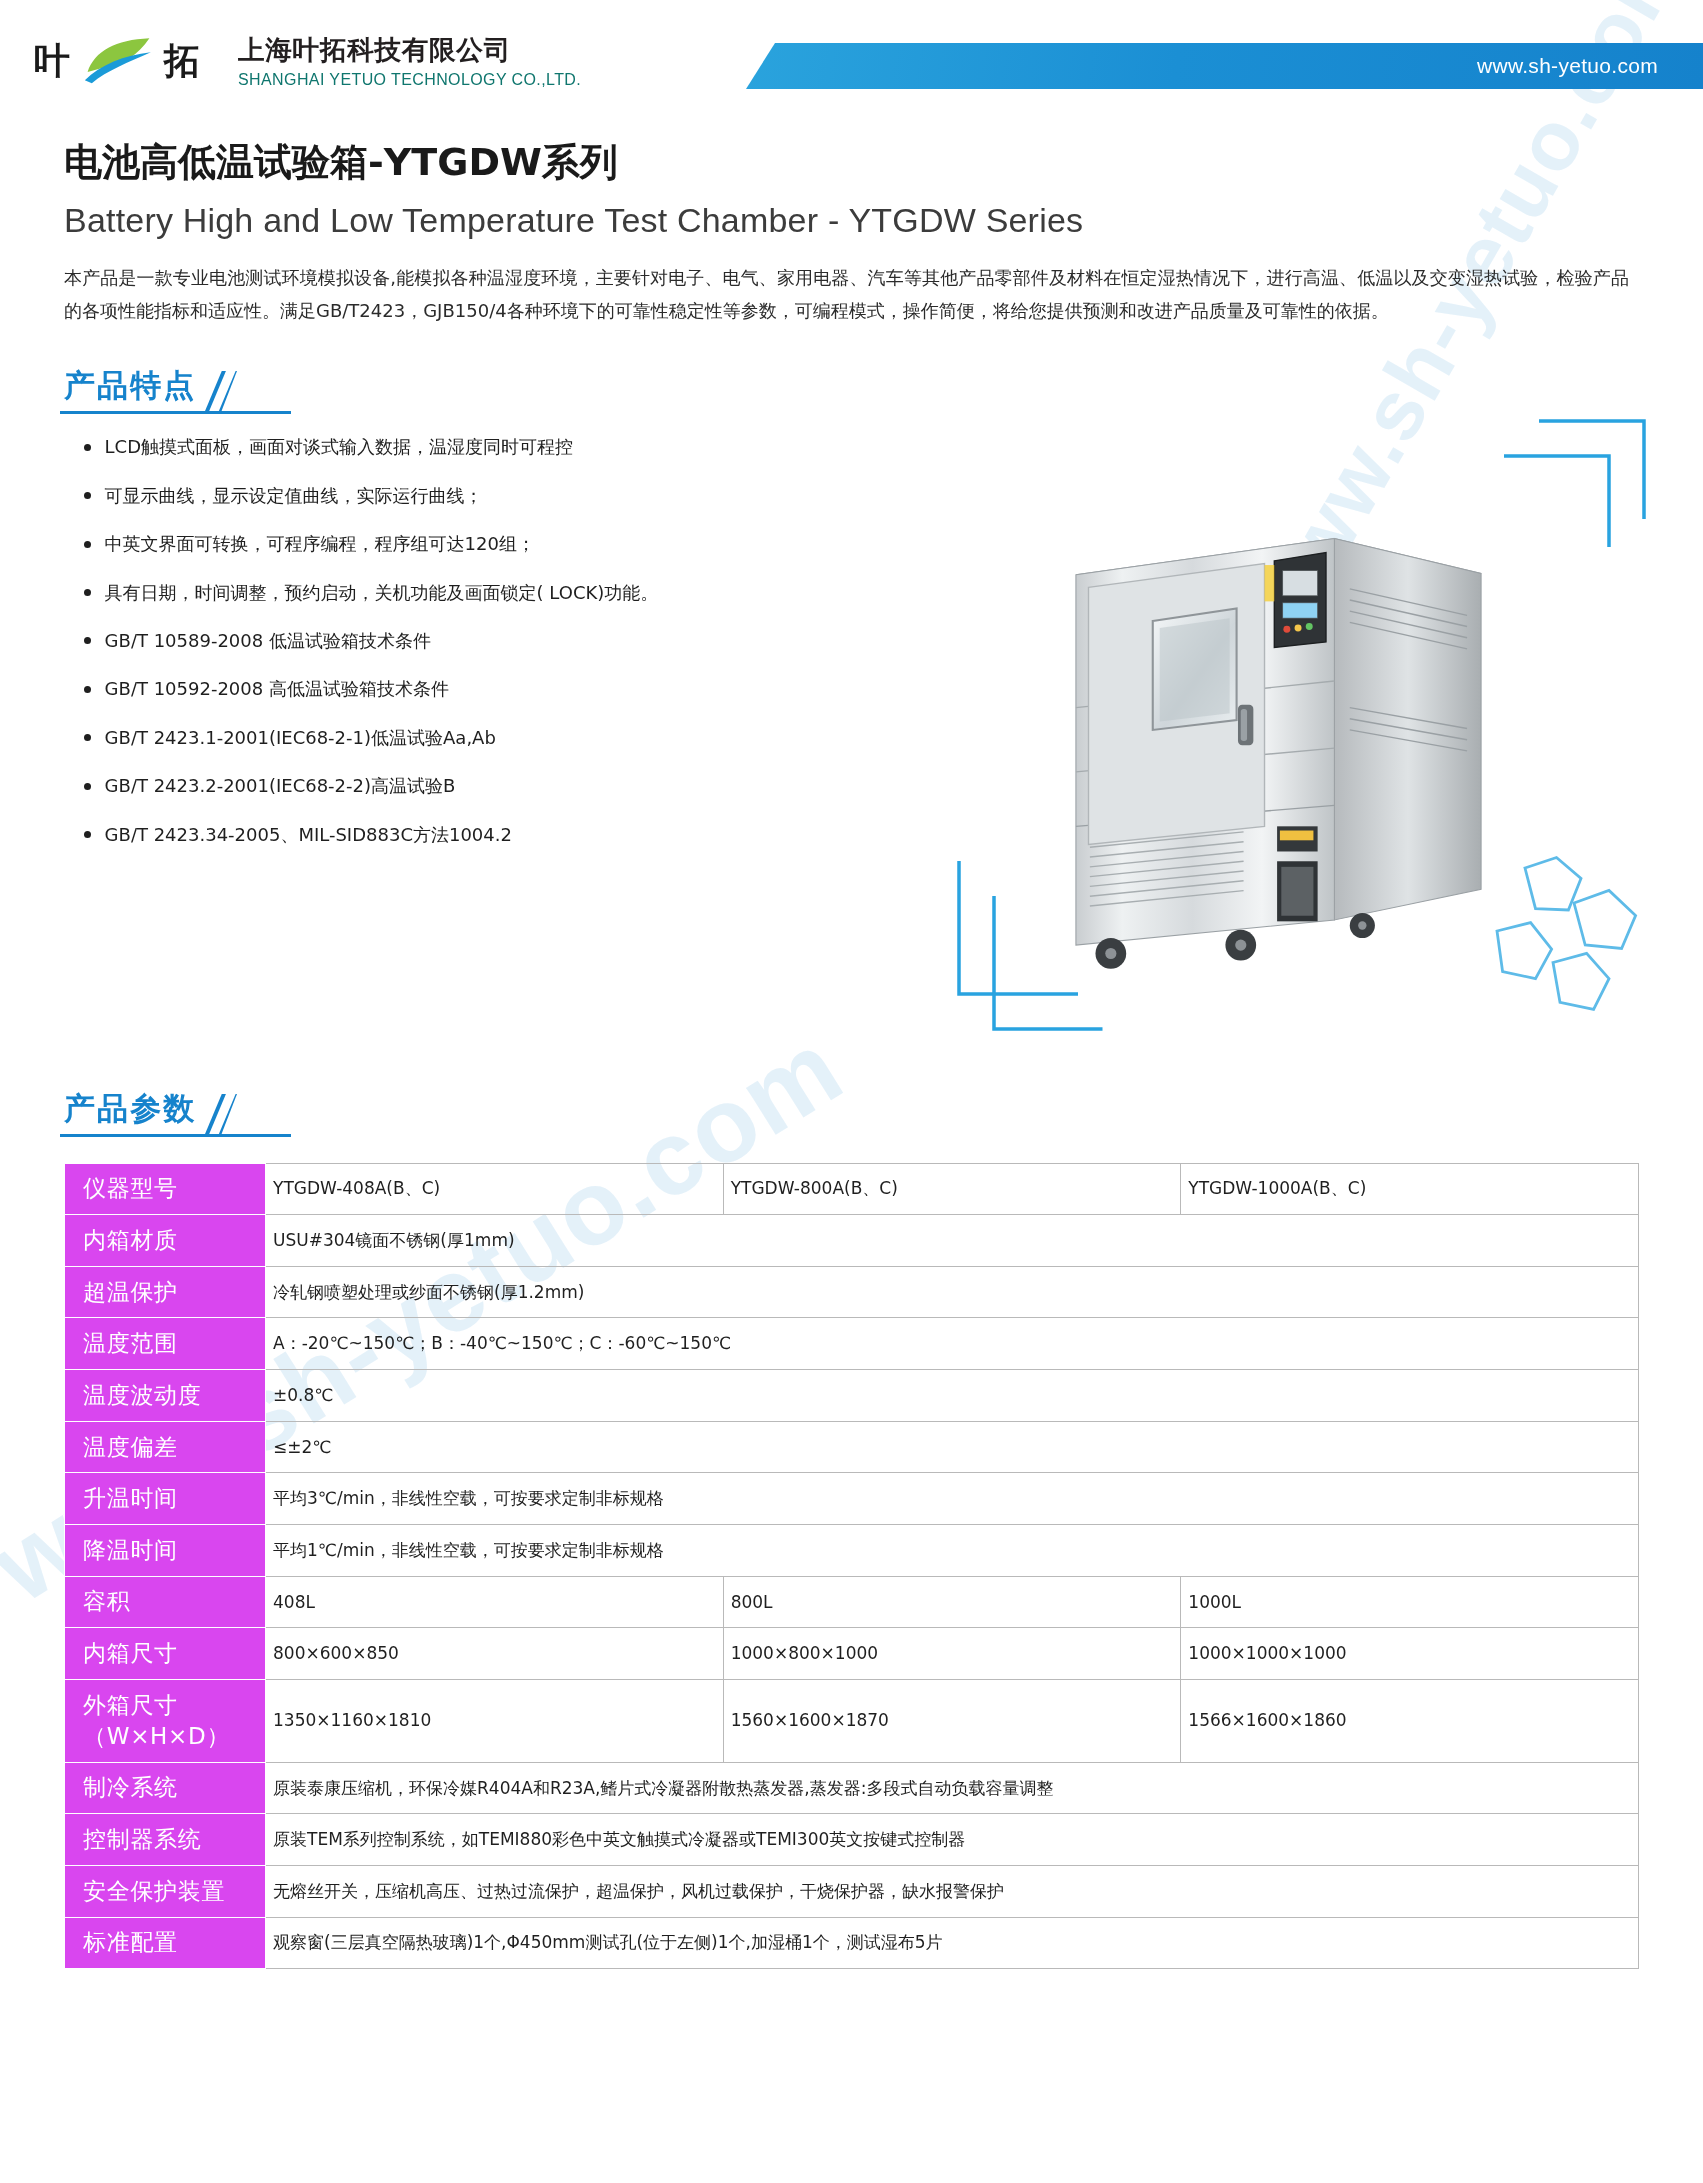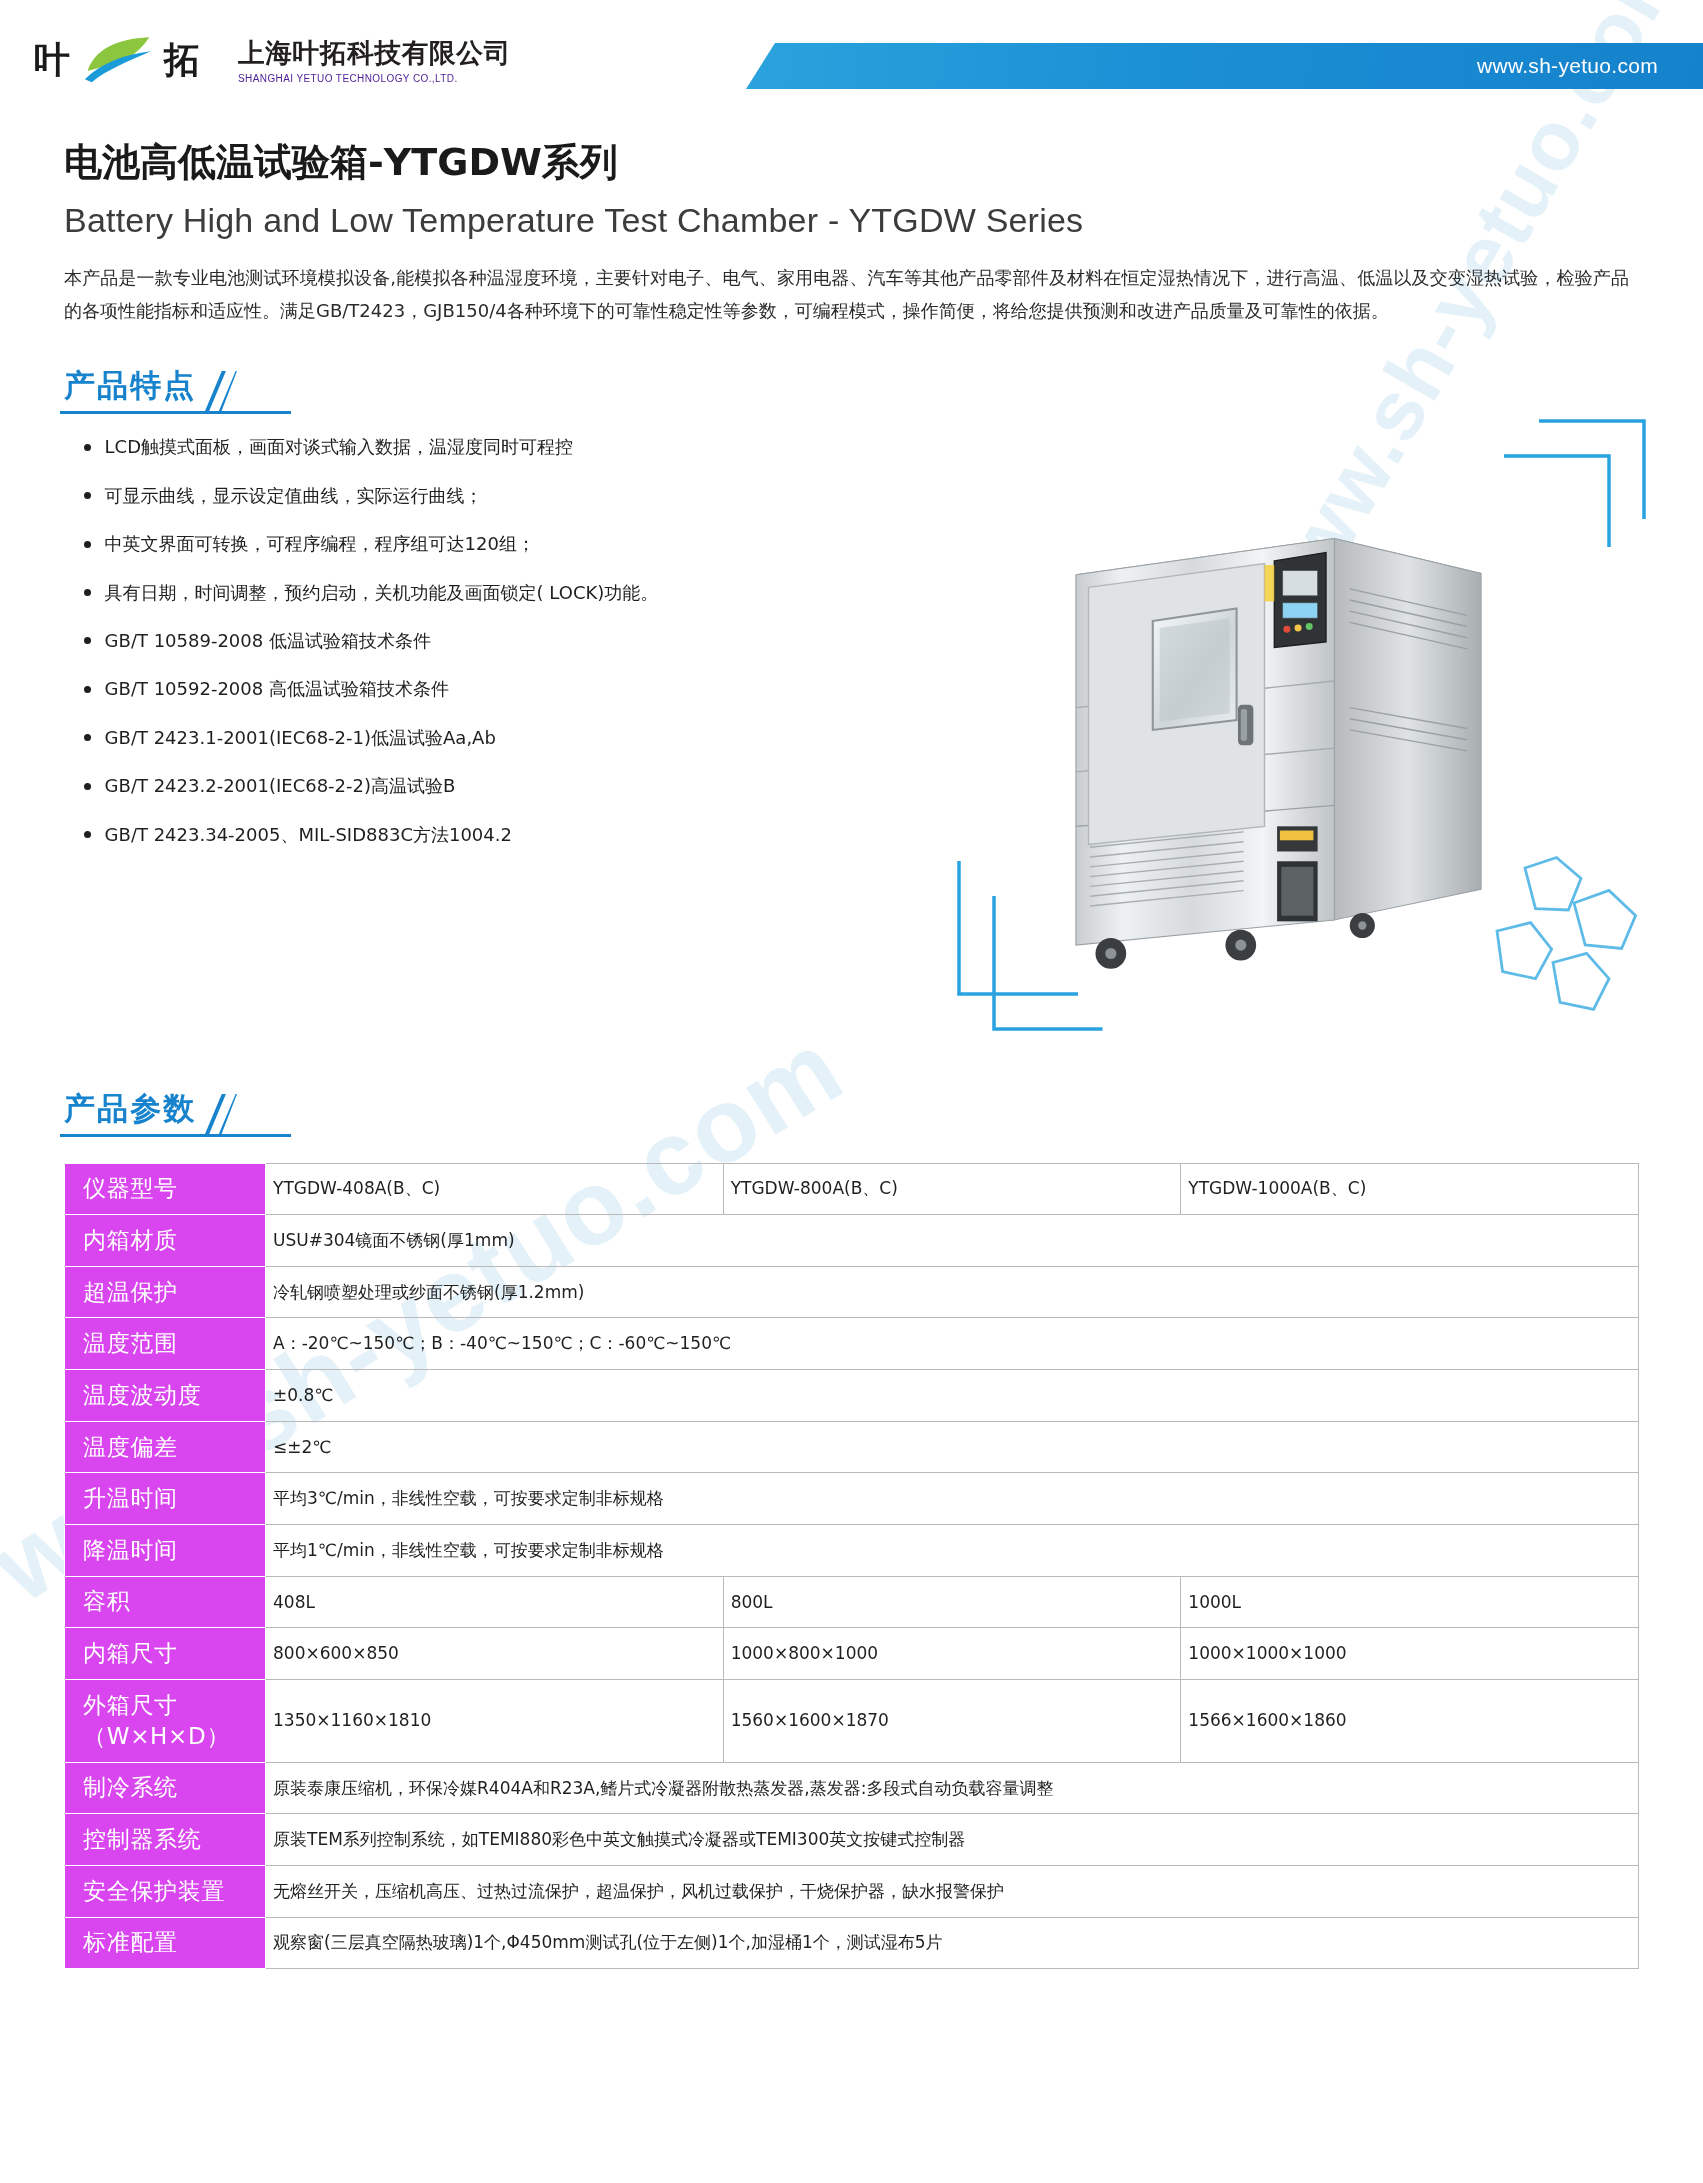--- a/index.html
+++ b/index.html
@@ -81,22 +81,22 @@
     margin-left: 22px;
   }
   .logo-text .cn {
     font-size: 26.6px;
     font-weight: 700;
     color: #231f20;
     letter-spacing: 0.7px;
     font-family: "DejaVu Sans", sans-serif;
   }
   .logo-text .en {
-    font-size: 10px;
-    color: #4c1d95;
+    font-size: 16px;
+    color: #0f766e;
     letter-spacing: 0.4px;
     margin-top: 2.8px;
     font-family: "Liberation Sans", sans-serif;
   }
   .header-bar {
     position: absolute;
     right: 0;
     top: 43px;
     width: 957px;
     height: 46px;

